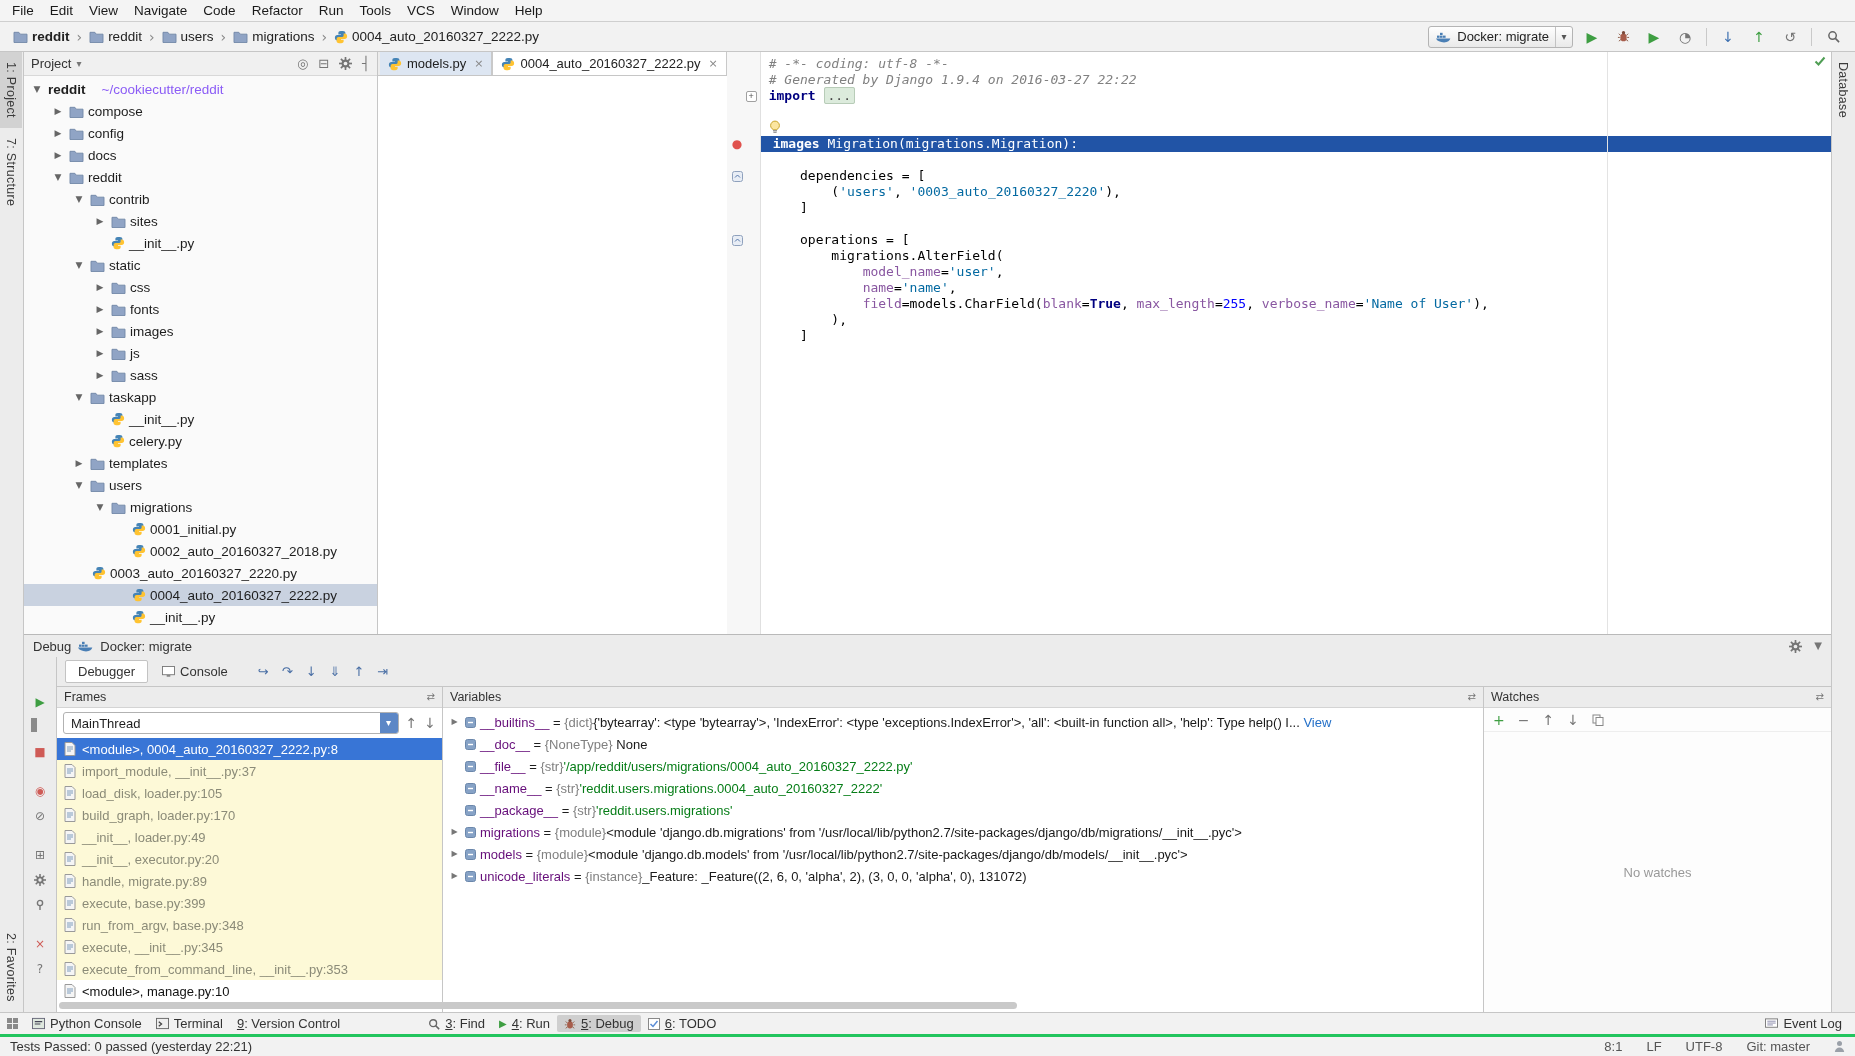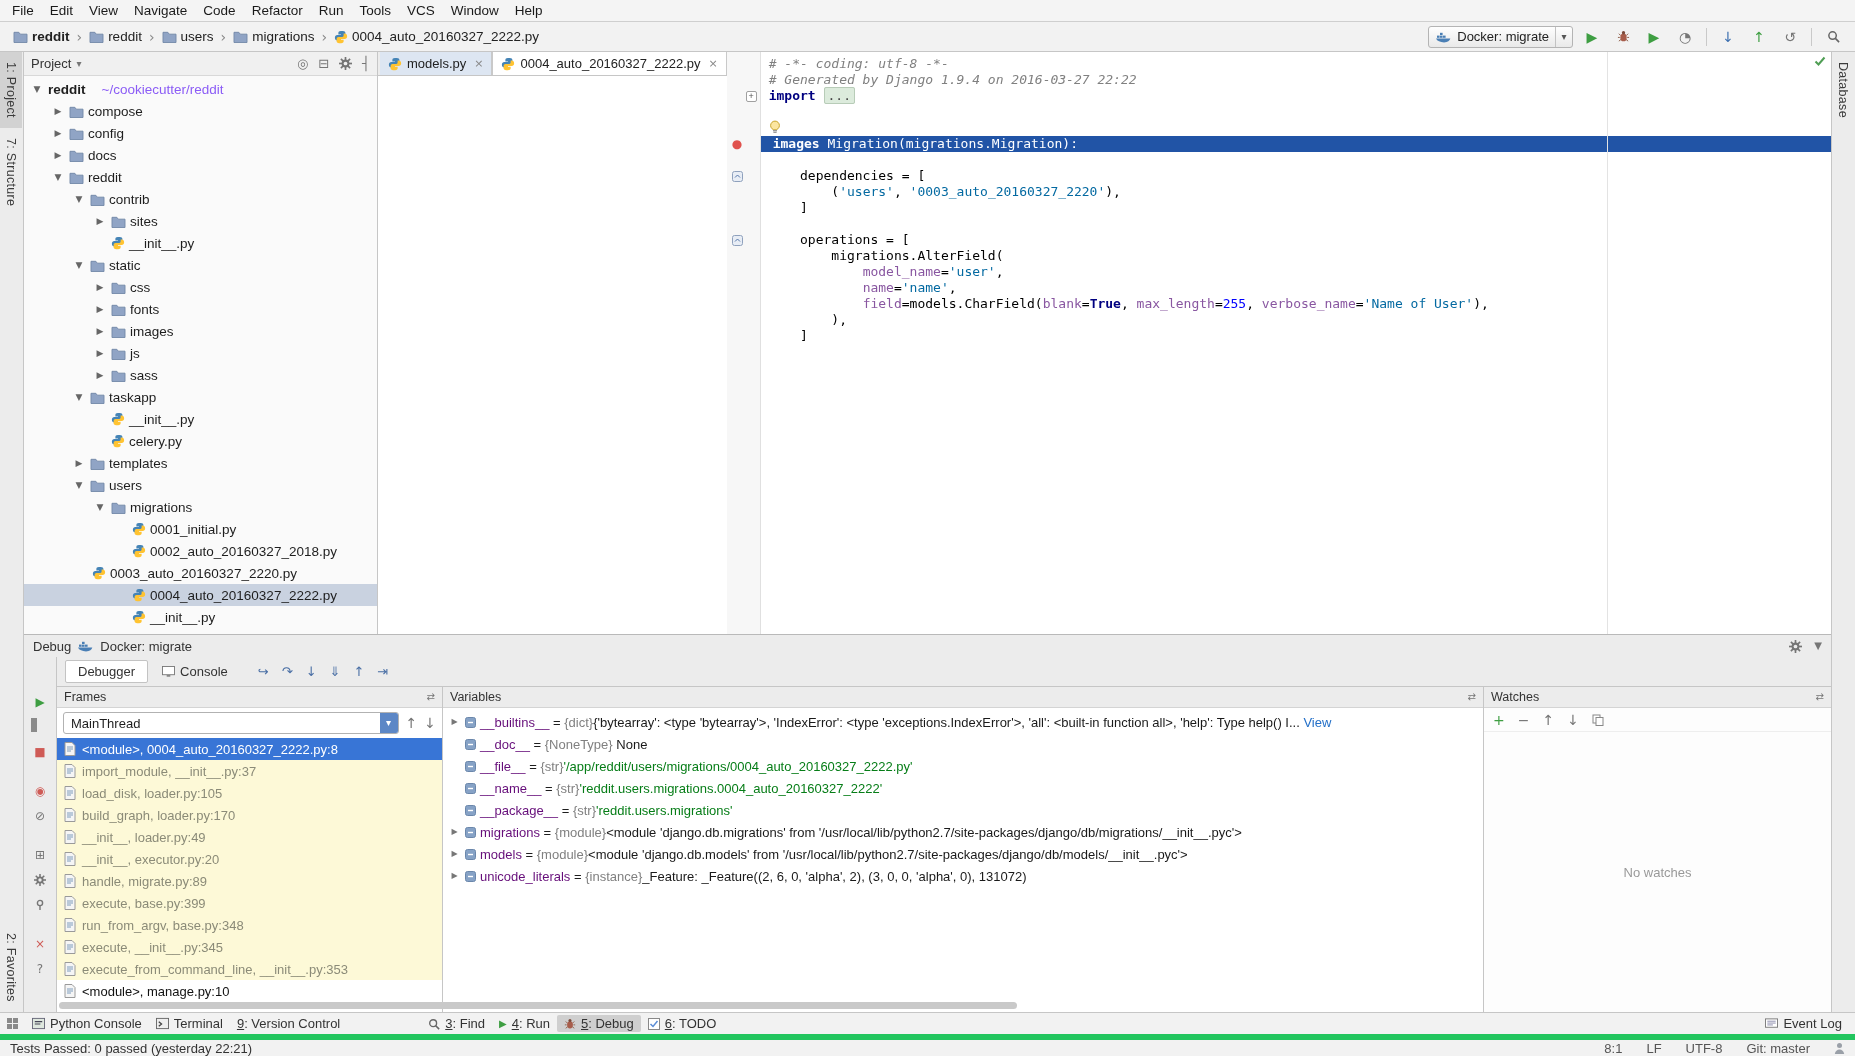--- a/index.html
+++ b/index.html
@@ -118,21 +118,21 @@
 .hscroll{position:absolute;left:2px;bottom:3px;height:7px;width:54%;background:#c9c9c9;border-radius:4px}
 
 
 .bottombar{height:22px;flex:none;background:#f2f2f2;border-top:1px solid #c6c6c6;display:flex;align-items:center;padding:0 6px;gap:6px;font-size:13px}
 .bb-group{display:flex;align-items:center;}
 .bb-btn{display:flex;align-items:center;gap:5px;padding:1px 7px;border-radius:2px;color:#333}
 .bb-btn.active{background:#cfcfcf}
 .mn{text-decoration:underline}
 .bb-gap{width:62px}
 .bb-spacer{flex:1}
-.statusbar{height:22px;flex:none;background:#f2f2f2;border-top:6px solid #22c55e;display:flex;align-items:center;padding:0 10px;font-size:13px;color:#333}
+.statusbar{height:22px;flex:none;background:#f2f2f2;border-top:3px solid #22c55e;display:flex;align-items:center;padding:0 10px;font-size:13px;color:#333}
 .sb-right{margin-left:auto;display:flex;align-items:center;gap:24px}
 .sb-item{color:#555}
 </style>
 </head>
 <body>
 
 <div class="app">
 
   <div class="menubar">
       <div class="menu-item">File</div>

